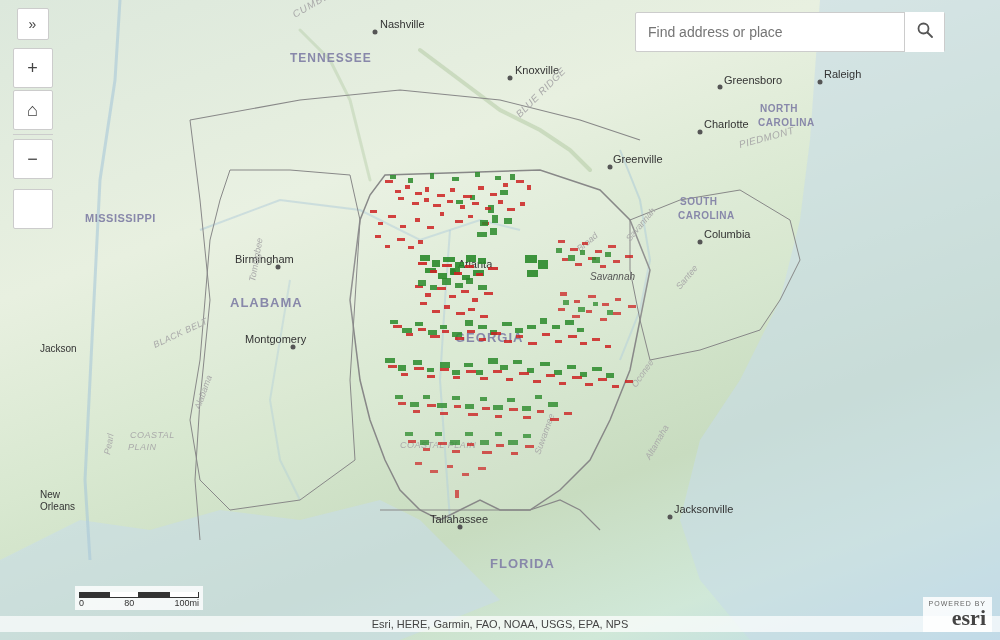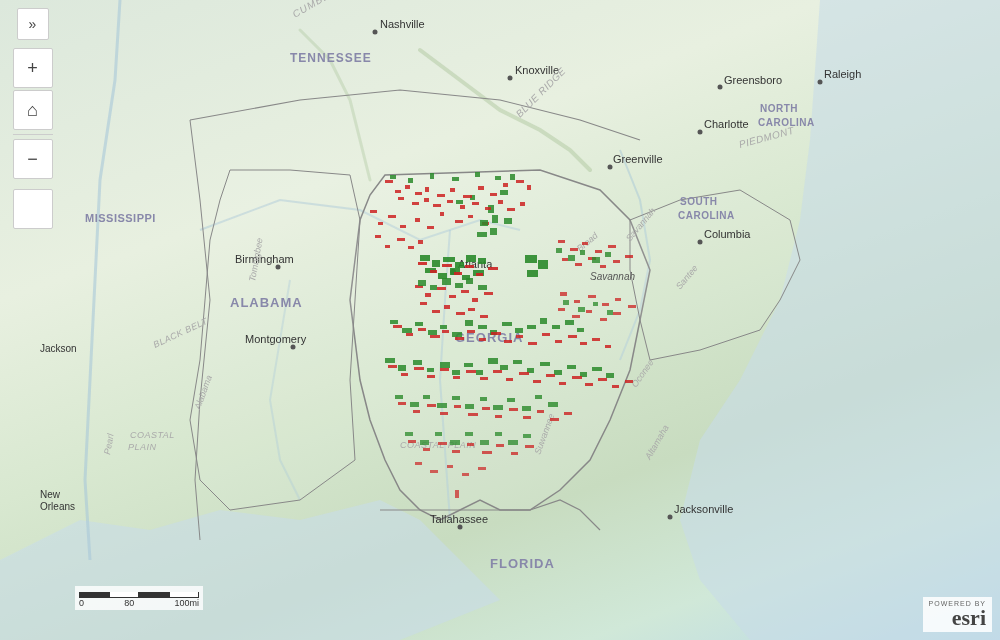--- a/index.html
+++ b/index.html
@@ -574,35 +574,49 @@
     </div>
     <div style="height:6px;"></div>
     <div class="toolbar-btn" style="width:40px;height:40px;display:grid;grid-template-columns:1fr 1fr;grid-template-rows:1fr 1fr;gap:2px;padding:5px;">
       <div style="background:#888;border-radius:1px;"></div>
       <div style="background:#888;border-radius:1px;"></div>
       <div style="background:#888;border-radius:1px;"></div>
       <div style="background:#888;border-radius:1px;"></div>
     </div>
   </div>
 
+  <div class="search-bar">
+    <input class="search-input" type="text" placeholder="Find address or place" style="">
+    <button class="search-btn">
+      <span>
+        <svg width="16" height="16" viewBox="0 0 16 16" fill="none">
+          <circle cx="6.5" cy="6.5" r="5" stroke="#555" stroke-width="1.8"></circle>
+          <line x1="10.5" y1="10.5" x2="15" y2="15" stroke="#555" stroke-width="1.8" stroke-linecap="round"></line>
+        </svg>
+      </span>
+    </button>
+  </div>
 
   <div class="scale-bar">
     <div class="scale-line">
       <div class="scale-ruler">
         <div class="scale-segment" style="width:30px; background:#333;"></div>
         <div class="scale-segment" style="width:30px; background:white;"></div>
         <div class="scale-segment" style="width:30px; background:#333;"></div>
         <div class="scale-segment" style="width:30px; background:white;"></div>
       </div>
       <div class="scale-label">
         <span>0</span>
         <span>80</span>
         <span>100mi</span>
       </div>
     </div>
   </div>
 
+  <div class="attribution">
+    <span>Esri, HERE, Garmin, FAO, NOAA, USGS, EPA, NPS</span>
+  </div>
 
   <div class="esri-logo">
     <span class="esri-powered">POWERED BY</span>
     <span class="esri-text">esri</span>
   </div>
 </div>
 
 </body></html>

